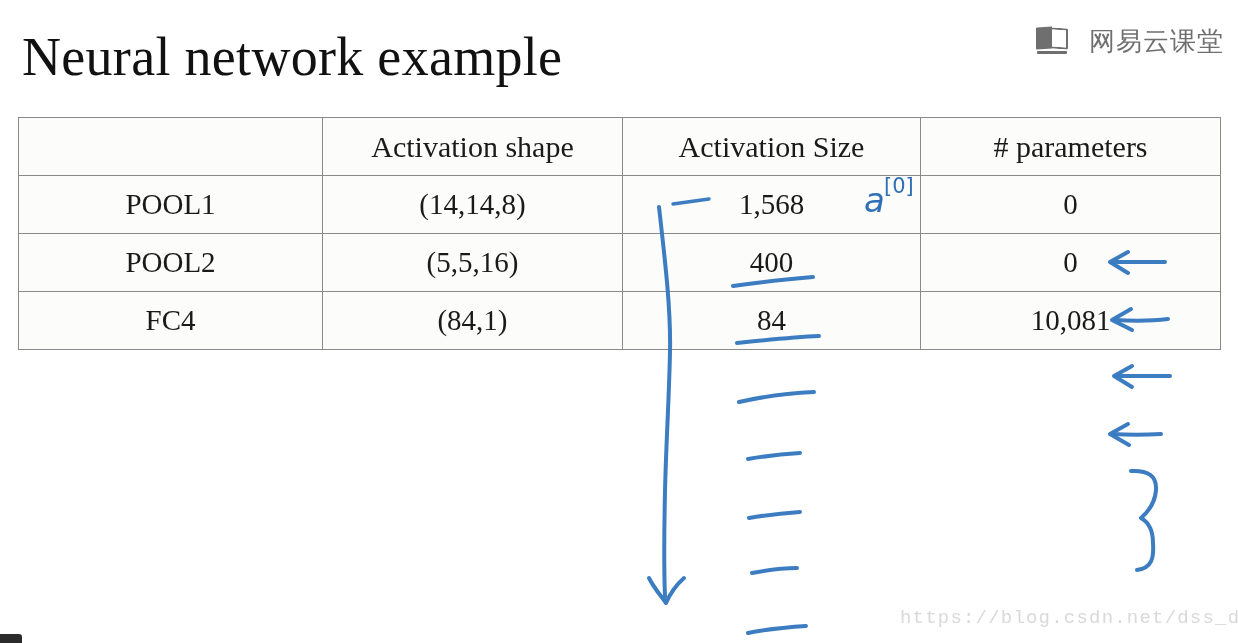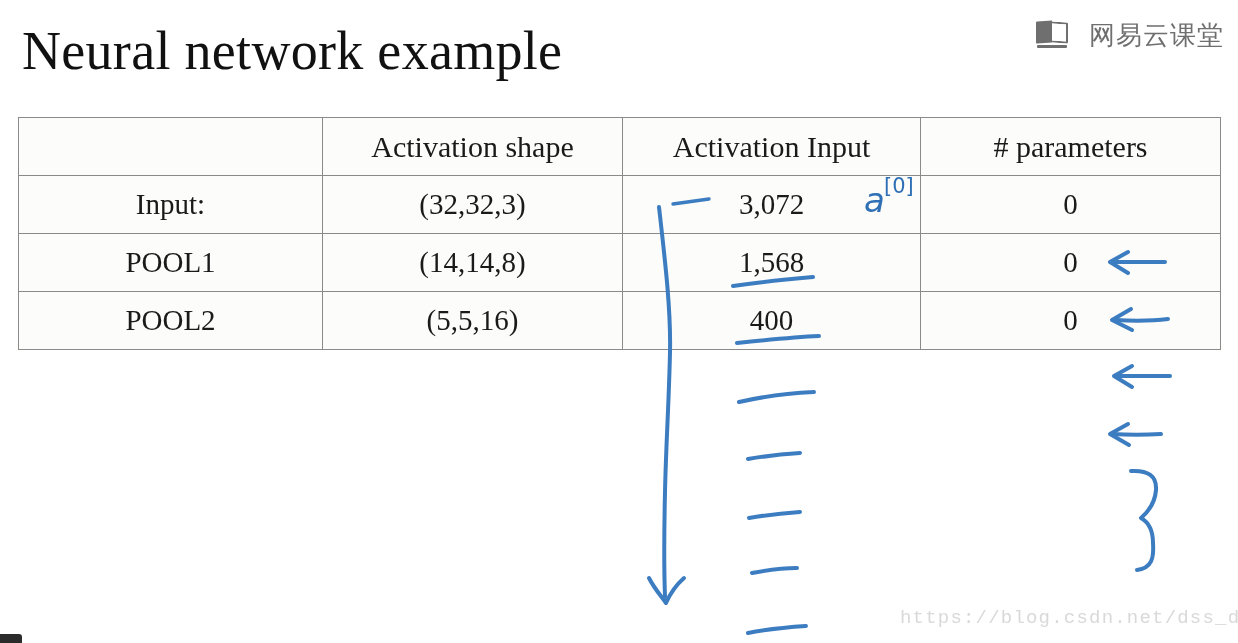--- a/index.html
+++ b/index.html
@@ -11,21 +11,21 @@
     height: 643px;
     background: #ffffff;
     font-family: "Liberation Serif", serif;
     overflow: hidden;
     position: relative;
   }
 
   
   #slide-header {
     position: absolute;
-    left: 0; top: 4px;
+    left: 0; top: 10px;
     width: 1238px;
     height: 105px;
   }
   #page-title {
     position: absolute;
     left: 22px;
     top: 12px;
     font-family: "Liberation Serif", serif;
     font-size: 54px;
     line-height: 70px;
@@ -213,42 +213,42 @@
     <colgroup>
       <col class="c1">
         <col class="c2">
         <col class="c3">
         <col class="c4">
     </colgroup>
     <thead>
       <tr>
         <th></th>
         <th>Activation shape</th>
-        <th>Activation Input</th>
+        <th>Activation Size</th>
         <th># parameters</th>
       </tr>
     </thead>
     <tbody id="table-body">
-      <tr>
-        <td class="cell-layer">Input:</td>
-        <td class="cell-shape">(32,32,3)</td>
-        <td class="cell-size">3,072</td>
-        <td class="cell-params">0</td>
-      </tr>
       <tr>
         <td class="cell-layer">POOL1</td>
         <td class="cell-shape">(14,14,8)</td>
         <td class="cell-size">1,568</td>
         <td class="cell-params">0</td>
       </tr>
       <tr>
         <td class="cell-layer">POOL2</td>
         <td class="cell-shape">(5,5,16)</td>
         <td class="cell-size">400</td>
         <td class="cell-params">0</td>
+      </tr>
+      <tr>
+        <td class="cell-layer">FC4</td>
+        <td class="cell-shape">(84,1)</td>
+        <td class="cell-size">84</td>
+        <td class="cell-params">10,081</td>
       </tr>
     </tbody>
   </table>
 </div>
 
 <div id="annotation-layer">
   <svg width="1238" height="643" viewBox="0 0 1238 643" xmlns="http://www.w3.org/2000/svg">
 
     <path class="ink-thin" d="M673,204 L709,199"></path>
 

